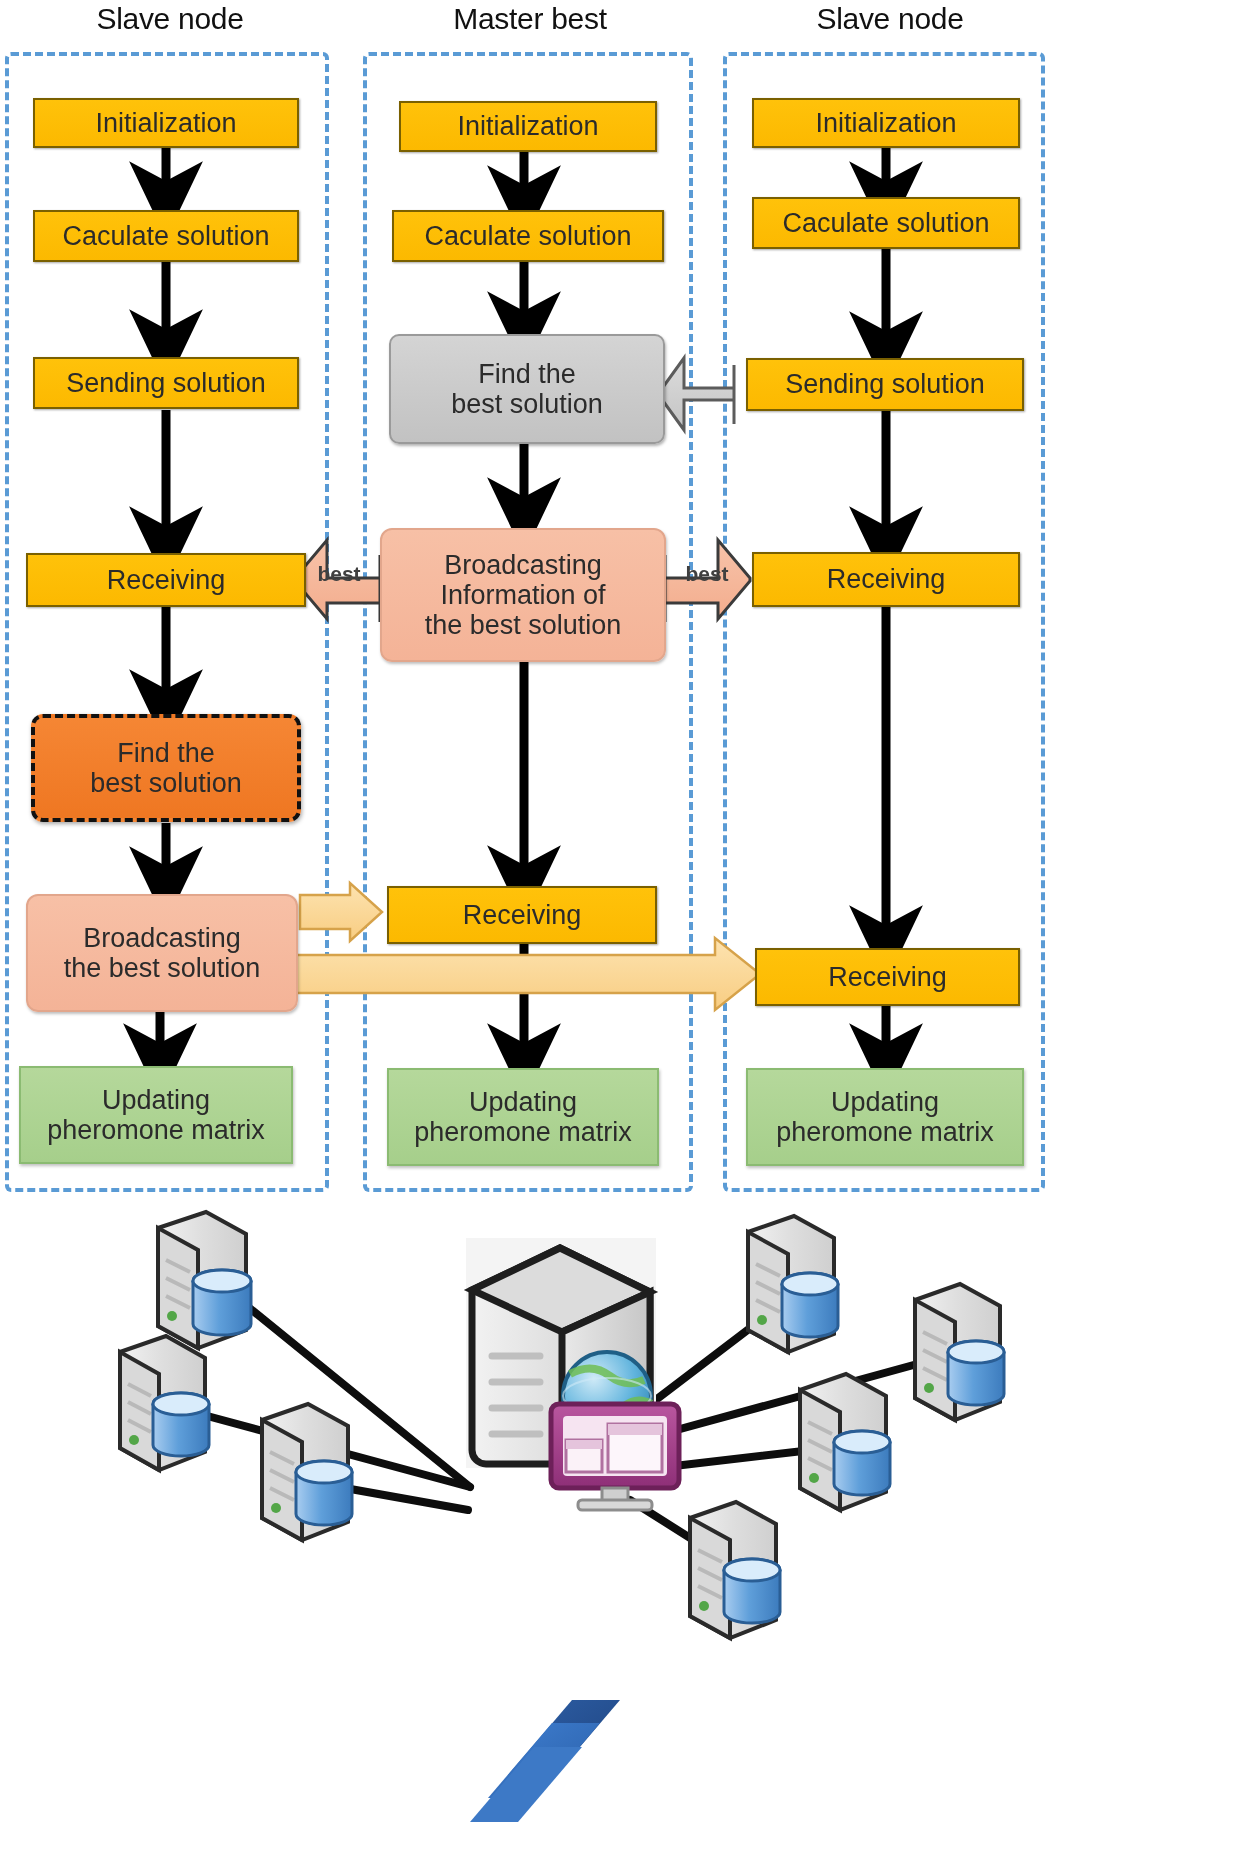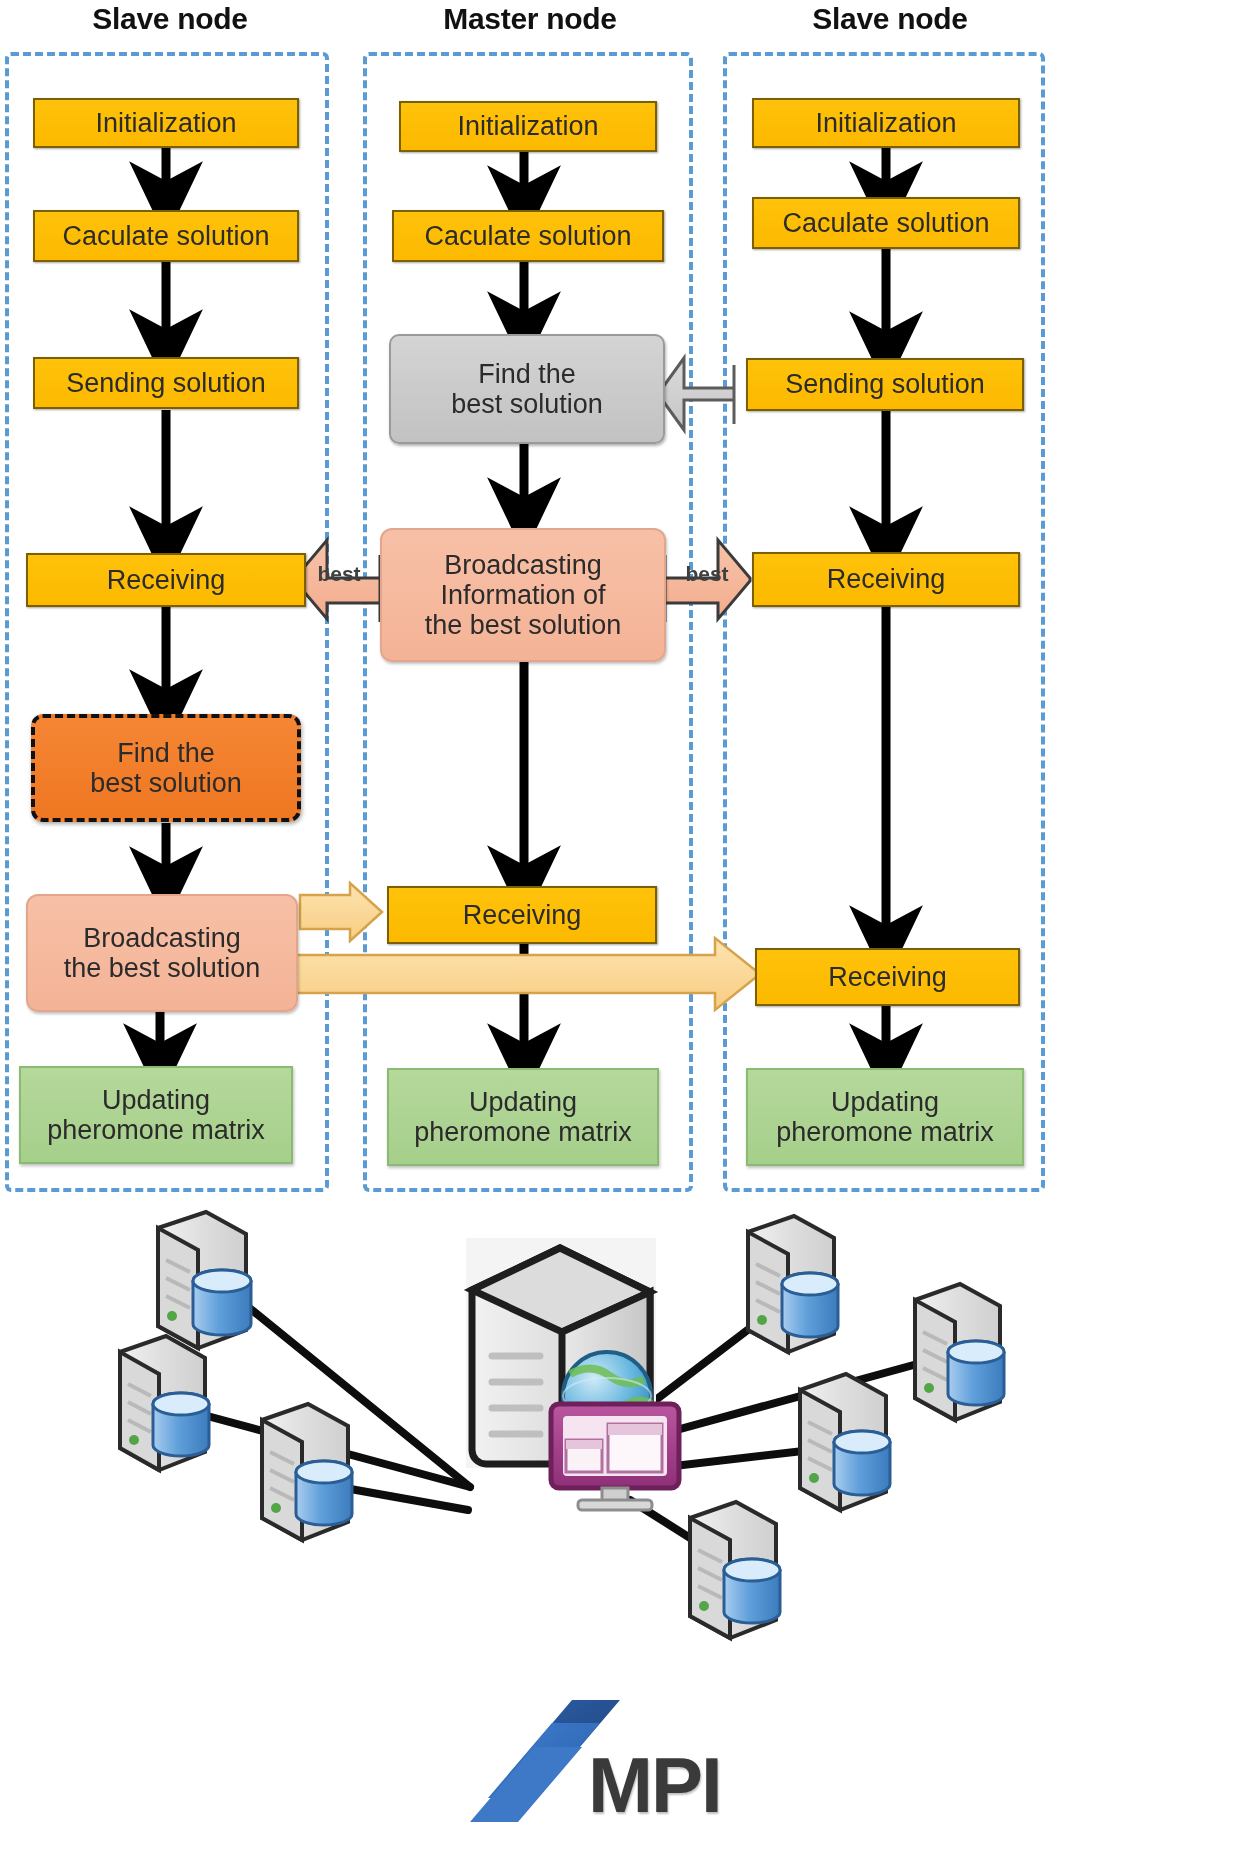--- a/index.html
+++ b/index.html
@@ -3,21 +3,21 @@
 <meta charset="utf-8">
 <style>
   html,body{margin:0;padding:0;background:#ffffff;}
   body{width:1250px;height:1867px;position:relative;
        font-family:"Liberation Sans","DejaVu Sans",sans-serif;
        overflow:hidden;}
 
   .stage{position:absolute;left:0;top:0;width:1250px;height:1867px;}
 
   
-  .col-title{position:absolute;font-size:30px;font-weight:bold;color:#111;
+  .col-title{position:absolute;font-size:30px;font-weight:normal;color:#111;
              text-align:center;letter-spacing:-0.3px;}
 
   
   .node-box{position:absolute;border:4px dashed #5a9bd5;border-radius:6px;
             box-sizing:border-box;background:transparent;}
 
   
   .pbox{position:absolute;box-sizing:border-box;display:flex;
         align-items:center;justify-content:center;text-align:center;
         font-size:27px;color:#2b2b2b;line-height:1.12;
@@ -49,21 +49,21 @@
   
   .mpi-text{position:absolute;font-size:78px;font-weight:bold;color:#3a3a3a;
             letter-spacing:-2px;text-shadow:1px 2px 2px rgba(0,0,0,.25);}
 </style>
 </head>
 <body>
 
 <div class="stage">
 
   <div class="col-title" style="left:20px;top:2px;width:300px;">Slave node</div>
-  <div class="col-title" style="left:380px;top:2px;width:300px;">Master node</div>
+  <div class="col-title" style="left:380px;top:2px;width:300px;">Master best</div>
   <div class="col-title" style="left:740px;top:2px;width:300px;">Slave node</div>
 
   <div class="node-box" style="left:5px;top:52px;width:324px;height:1140px;"></div>
   <div class="node-box" style="left:363px;top:52px;width:330px;height:1140px;"></div>
   <div class="node-box" style="left:723px;top:52px;width:322px;height:1140px;"></div>
 
   <svg class="ov" viewBox="0 0 1250 1867">
     <defs>
       <marker id="ah" markerWidth="9" markerHeight="9" refX="4.3" refY="4.5" orient="auto" markerUnits="strokeWidth">
         <path d="M0,0.4 L8.6,4.5 L0,8.6 L2.2,4.5 Z" fill="#000"></path>
@@ -367,15 +367,14 @@
       <rect x="578" y="1500" width="74" height="10" rx="4" fill="#d8d8d8" stroke="#8d8d8d" stroke-width="3"></rect>
     </g>
 
     <g>
       <path d="M508,1775 L572,1700 L620,1700 L556,1775 Z" fill="url(#mpi2)"></path>
       <path d="M488,1798 L552,1723 L600,1723 L536,1798 Z" fill="url(#mpi1)"></path>
       <path d="M470,1822 L534,1747 L582,1747 L518,1822 Z" fill="#3d79c6"></path>
     </g>
   </svg>
 
-  <div class="mpi-text" style="left:588px;top:1740px;">MPI</div>
 
 </div>
 
 </body></html>

